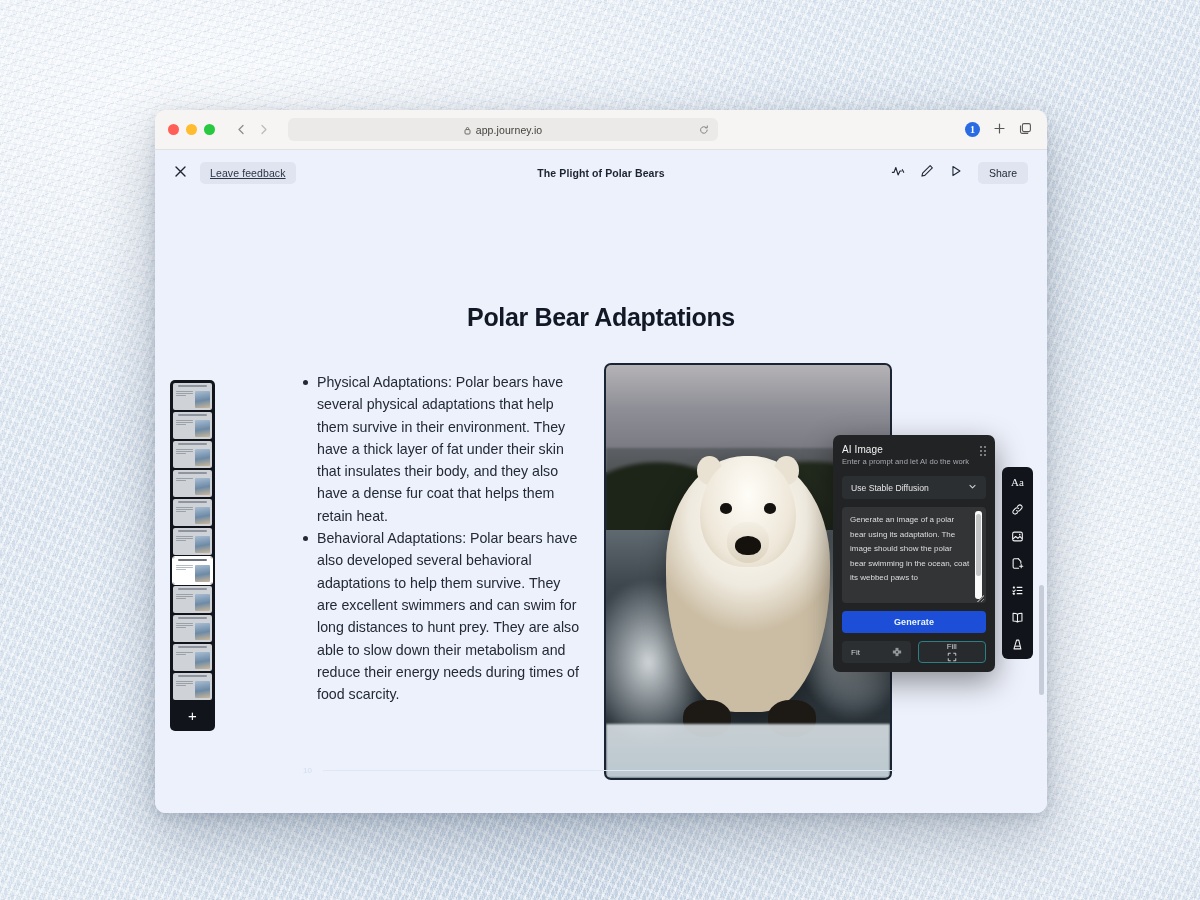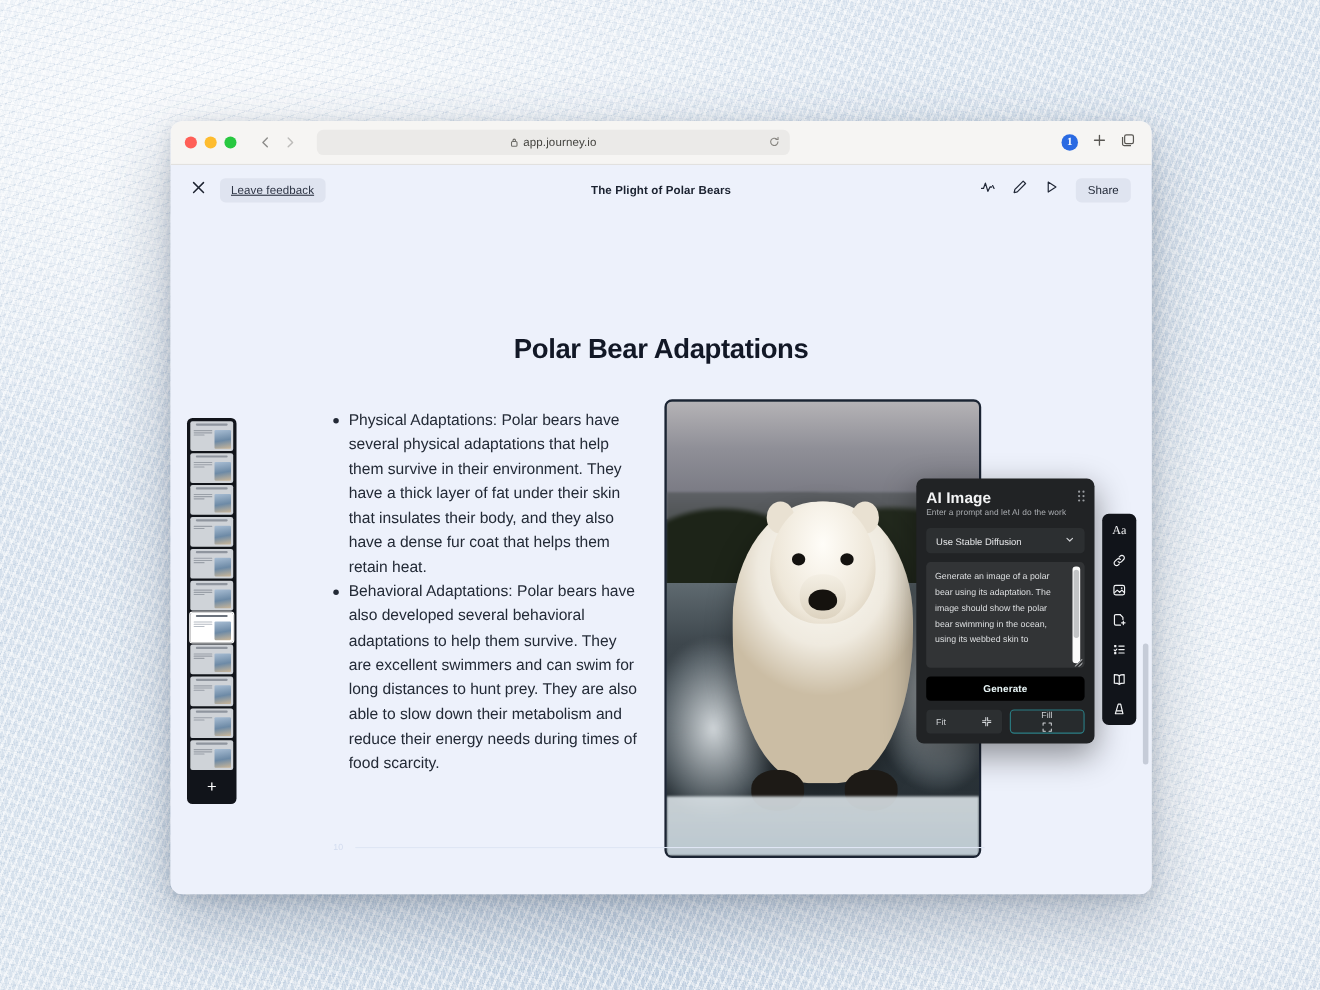--- a/index.html
+++ b/index.html
@@ -276,21 +276,21 @@
   .ai-panel {
     position: absolute; left: 678px; top: 240px;
     width: 162px;
     background: #212325;
     border-radius: 7px;
     box-shadow: 0 10px 30px rgba(0,0,0,.42);
     padding: 9px 9px 9px;
     color: #e9eaec;
   }
   .ai-head { display: flex; align-items: flex-start; justify-content: space-between; }
-  .ai-title { font-size: 14px; font-weight: bold; color: #f2f3f4; letter-spacing: .1px; }
+  .ai-title { font-size: 10px; font-weight: normal; color: #f2f3f4; letter-spacing: .1px; }
   .ai-grip {
     display: grid; grid-template-columns: 2px 2px; gap: 2px;
     margin-top: 2px;
   }
   .ai-grip i { width: 2px; height: 2px; background: #9a9da1; border-radius: 50%; display: block; }
   .ai-sub { font-size: 7.6px; color: #a7aaae; margin-top: 1px; letter-spacing: .05px; }
 
   .ai-select {
     margin-top: 10px; height: 23px;
     background: #2c2f31; border-radius: 4px;
@@ -318,21 +318,21 @@
   .ai-resize {
     position: absolute; right: 2px; bottom: 1px;
     width: 7px; height: 7px;
     background:
       linear-gradient(135deg, transparent 45%, #8c8e90 45%, #8c8e90 58%, transparent 58%),
       linear-gradient(135deg, transparent 72%, #8c8e90 72%, #8c8e90 85%, transparent 85%);
   }
 
   .ai-generate {
     margin-top: 8px; height: 22px; width: 100%;
-    background: #000000; color: #eaf7f8;
+    background: #1d4ed8; color: #eaf7f8;
     border: none; border-radius: 4px;
     font-size: 9px; font-weight: bold;
     font-family: "Liberation Sans", sans-serif;
     cursor: pointer; letter-spacing: .15px;
   }
 
   .ai-fitfill { display: flex; gap: 7px; margin-top: 8px; }
   .ff-btn {
     flex: 1; height: 22px; border-radius: 4px;
     background: #2c2f31; border: 1px solid transparent;
@@ -620,21 +620,21 @@
       <div class="ai-select">
         <span>Use Stable Diffusion</span>
         <span class="chev">
           <svg width="9" height="9" viewBox="0 0 10 10" fill="none" stroke="currentColor" stroke-width="1.2" stroke-linecap="round" stroke-linejoin="round">
               <path d="M2.2 3.8 5 6.5l2.8-2.7"></path>
             </svg>
         </span>
       </div>
 
       <div class="ai-textarea">
-        <span>Generate an image of a polar bear using its adaptation. The image should show the polar bear swimming in the ocean, using its webbed skin to</span>
+        <span>Generate an image of a polar bear using its adaptation. The image should show the polar bear swimming in the ocean, coat its webbed paws to</span>
         <span class="ai-sb-track">
           <span class="ai-sb-thumb"></span>
         </span>
         <span class="ai-resize"></span>
       </div>
 
       <button class="ai-generate">Generate</button>
 
       <div class="ai-fitfill">
         <div class="ff-btn">

